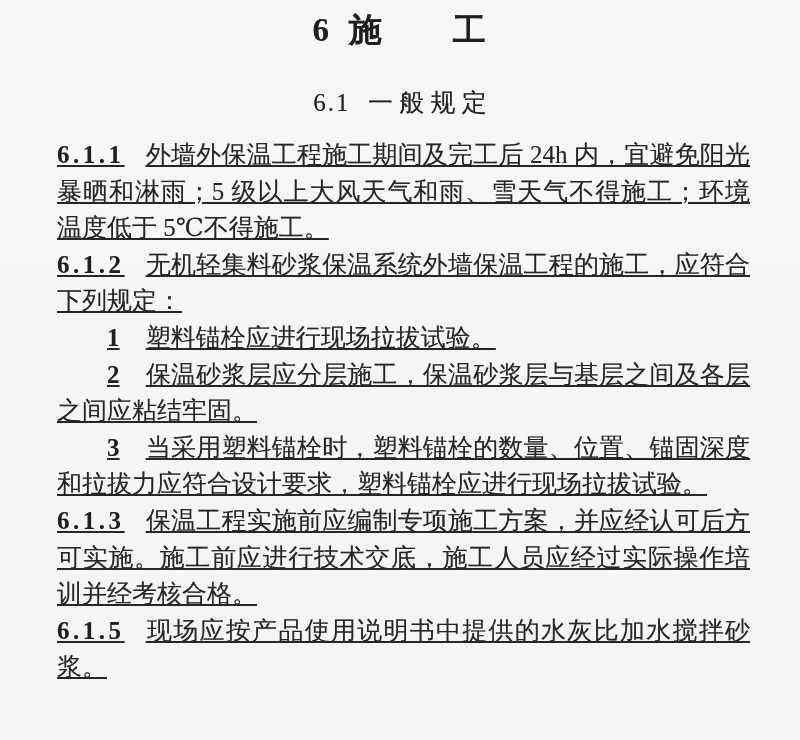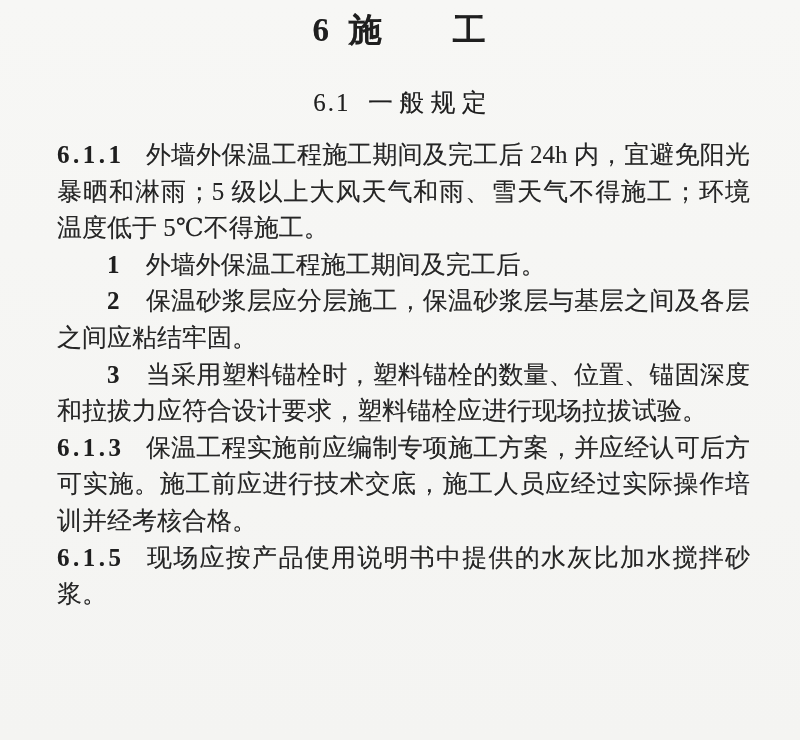--- a/index.html
+++ b/index.html
@@ -50,20 +50,21 @@
   .body-text {
     margin: 18px 50px 0 57px; 
   }
   p.clause {
     margin: 0;
     font-size: 25px;
     line-height: 36.6px;
     text-align: justify;
     text-align-last: left;
     text-shadow: 0 0 0.5px rgba(30,30,30,0.35);
+    text-decoration: underline;
   }
   p.clause .num {
     font-weight: bold;
     letter-spacing: 0.14em;
     margin-right: 0.85em;
     color: #1f1f1f;
   }
   p.clause.sub {
     text-indent: 2em; 
   }
@@ -78,22 +79,23 @@
 <div class="page">
 
   <h1 class="chapter-title"><span class="t-num">6</span><span>施　　工</span></h1>
 
   <h2 class="section-heading"><span class="h-num">6.1</span><span>一 般 规 定</span></h2>
 
   <div class="body-text">
 
     <p class="clause"><span class="num">6.1.1</span><span>外墙外保温工程施工期间及完工后 24h 内，宜避免阳光暴晒和淋雨；5 级以上大风天气和雨、雪天气不得施工；环境温度低于 5℃不得施工。</span></p>
 
+    <p class="clause"><span class="num">6.1.2</span><span>无机轻集料砂浆保温系统外墙保温工程的施工，应符合下列规定：</span></p>
 
-    <p class="clause sub"><span class="num">1</span><span>外墙外保温工程施工期间及完工后。</span></p>
+    <p class="clause sub"><span class="num">1</span><span>塑料锚栓应进行现场拉拔试验。</span></p>
 
     <p class="clause sub"><span class="num">2</span><span>保温砂浆层应分层施工，保温砂浆层与基层之间及各层之间应粘结牢固。</span></p>
 
     <p class="clause sub"><span class="num">3</span><span>当采用塑料锚栓时，塑料锚栓的数量、位置、锚固深度和拉拔力应符合设计要求，塑料锚栓应进行现场拉拔试验。</span></p>
 
     <p class="clause"><span class="num">6.1.3</span><span>保温工程实施前应编制专项施工方案，并应经认可后方可实施。施工前应进行技术交底，施工人员应经过实际操作培训并经考核合格。</span></p>
 
 
     <p class="clause"><span class="num">6.1.5</span><span>现场应按产品使用说明书中提供的水灰比加水搅拌砂浆。</span></p>
 

